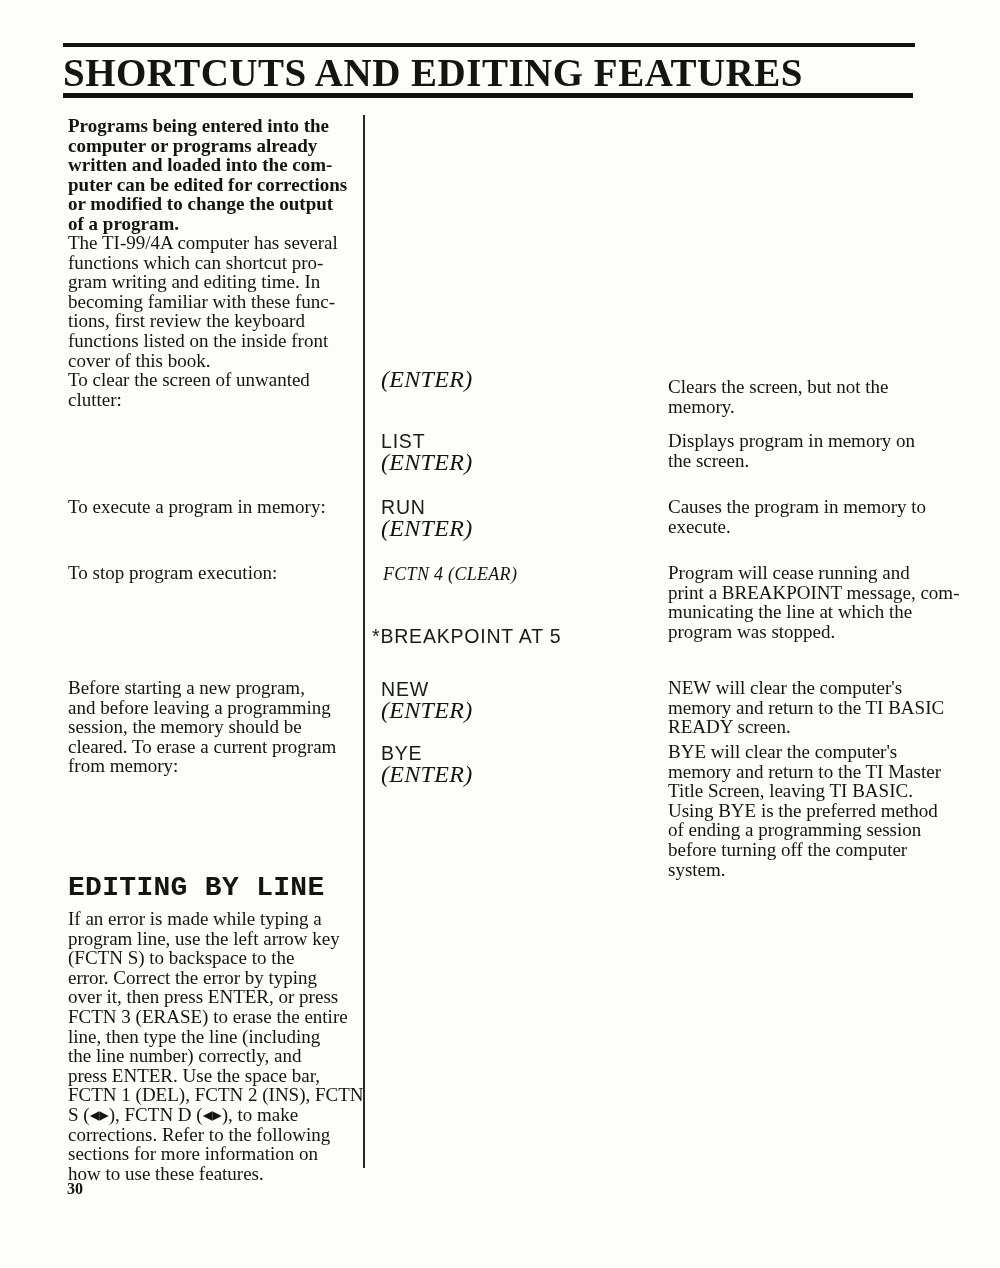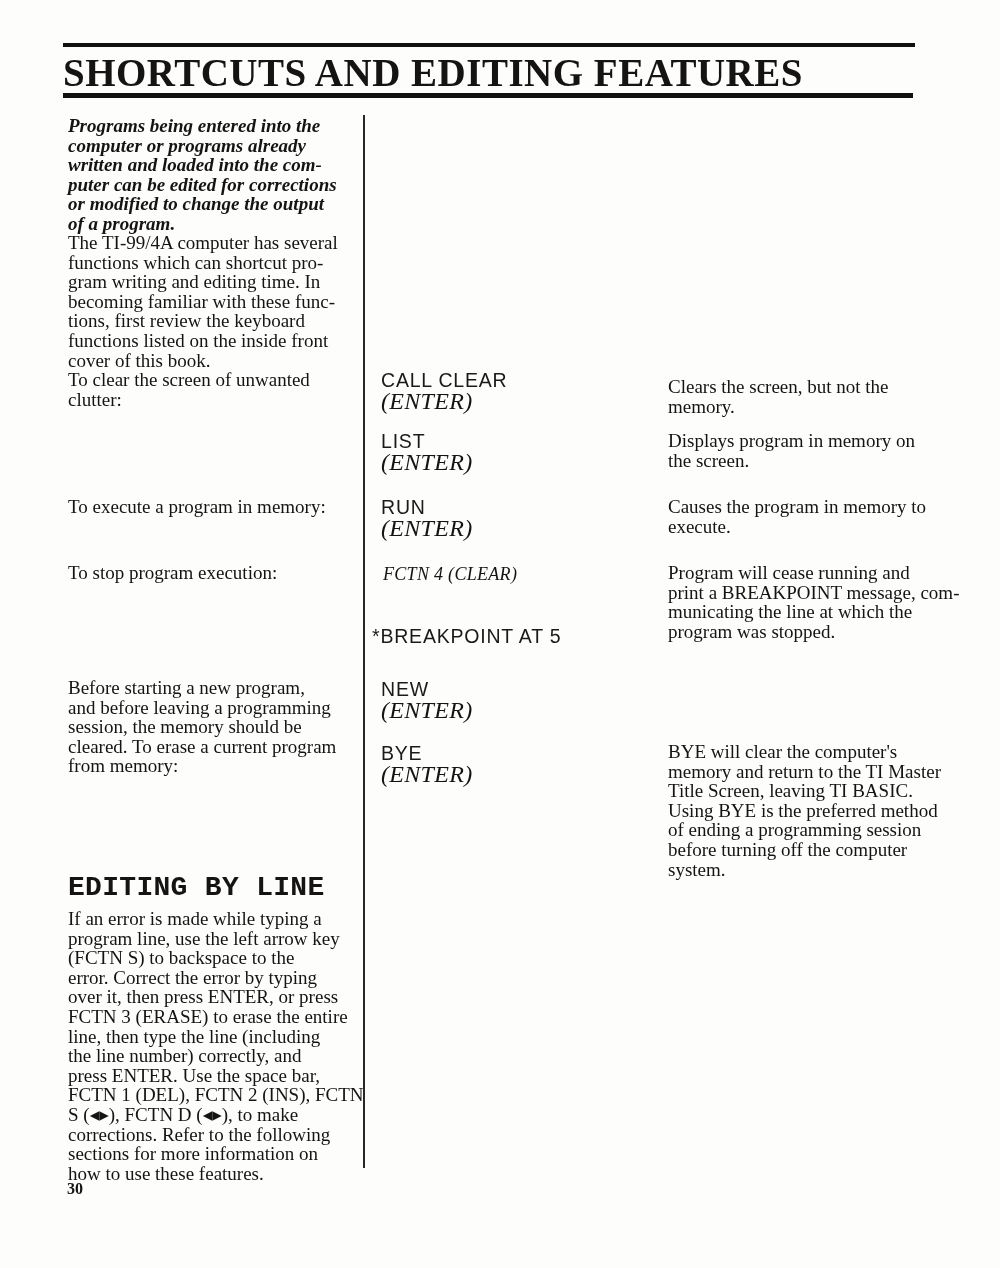--- a/index.html
+++ b/index.html
@@ -41,38 +41,37 @@
 <body>
 
 <div class="page">
 
   <div class="abs rule" style="left:63px;top:43px;width:852px;height:4px;"></div>
   <div class="abs title" style="left:63px;top:50px;width:852px;">SHORTCUTS AND EDITING FEATURES</div>
   <div class="abs rule" style="left:63px;top:93px;width:850px;height:5px;"></div>
 
   <div class="abs vdivider" style="left:363px;top:115px;height:1053px;"></div>
 
-  <div class="abs txt body-txt bold" style="left:68px;top:116px;width:300px;font-style:italic;">Programs being entered into the
+  <div class="abs txt body-txt bold" style="left:68px;top:116px;width:300px;">Programs being entered into the
 computer or programs already
 written and loaded into the com-
 puter can be edited for corrections
 or modified to change the output
 of a program.</div>
   <div class="abs txt body-txt" style="left:68px;top:233px;width:305px;">The TI-99/4A computer has several
 functions which can shortcut pro-
 gram writing and editing time. In
 becoming familiar with these func-
 tions, first review the keyboard
 functions listed on the inside front
 cover of this book.</div>
 
   <div class="abs txt body-txt" style="left:68px;top:370px;width:295px;">To clear the screen of unwanted
 clutter:</div>
   <div class="abs" style="left:381px;top:369px;width:270px;">
-    <div class="cmd">CALL CLEAR</div>
     <div class="keycap">(ENTER)</div>
   </div>
   <div class="abs txt body-txt" style="left:668px;top:377px;width:295px;">Clears the screen, but not the
 memory.</div>
 
   <div class="abs" style="left:381px;top:430px;width:270px;">
     <div class="cmd">LIST</div>
     <div class="keycap">(ENTER)</div>
   </div>
   <div class="abs txt body-txt" style="left:668px;top:431px;width:295px;">Displays program in memory on
@@ -96,20 +95,23 @@
 
   <div class="abs txt body-txt" style="left:68px;top:678px;width:305px;">Before starting a new program,
 and before leaving a programming
 session, the memory should be
 cleared. To erase a current program
 from memory:</div>
   <div class="abs" style="left:381px;top:678px;width:270px;">
     <div class="cmd">NEW</div>
     <div class="keycap">(ENTER)</div>
   </div>
+  <div class="abs txt body-txt" style="left:668px;top:678px;width:300px;">NEW will clear the computer's
+memory and return to the TI BASIC
+READY screen.</div>
 
   <div class="abs" style="left:381px;top:742px;width:270px;">
     <div class="cmd">BYE</div>
     <div class="keycap">(ENTER)</div>
   </div>
   <div class="abs txt body-txt" style="left:668px;top:742px;width:300px;">BYE will clear the computer's
 memory and return to the TI Master
 Title Screen, leaving TI BASIC.
 Using BYE is the preferred method
 of ending a programming session

